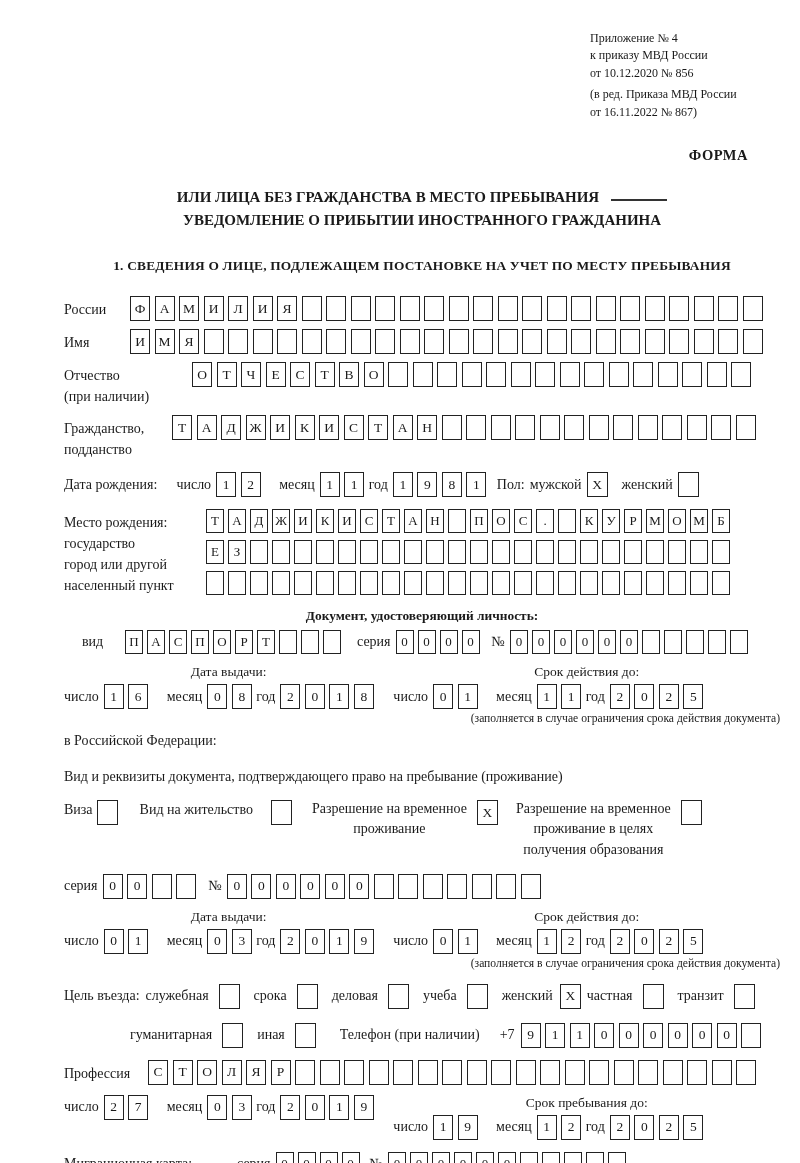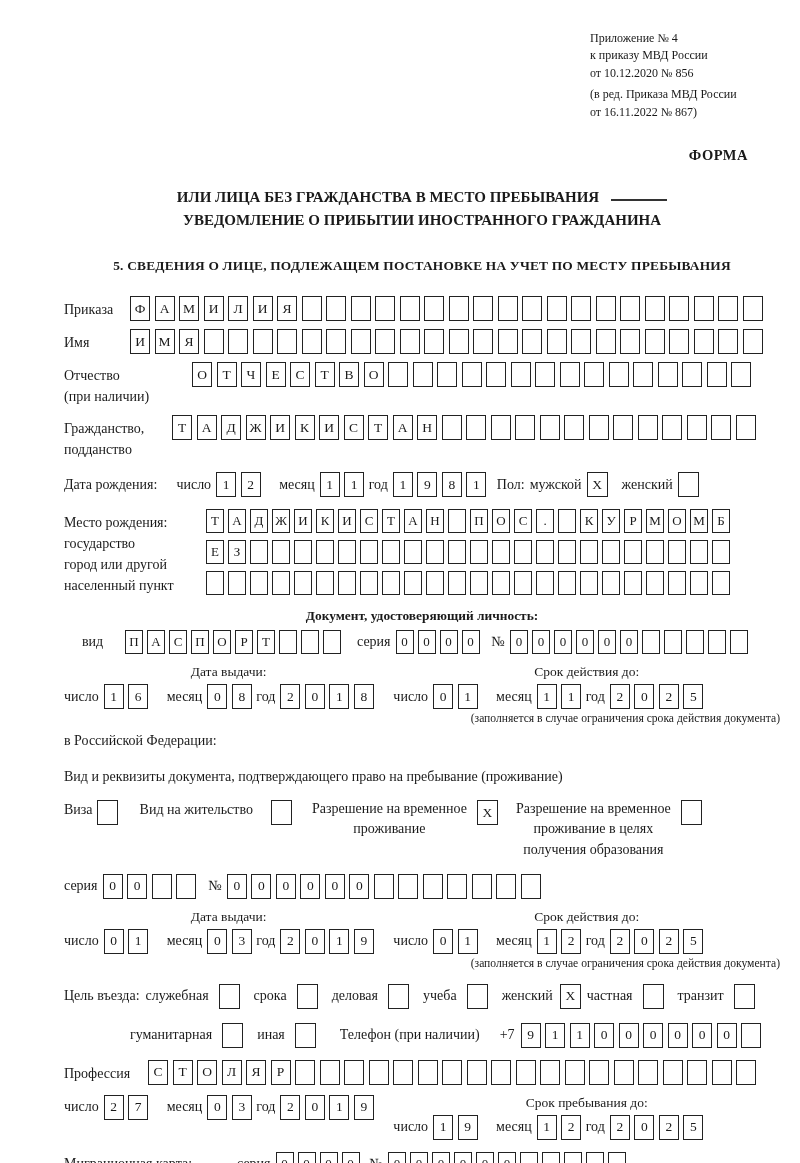--- a/index.html
+++ b/index.html
@@ -85,24 +85,24 @@
 от 10.12.2020 № 856</div>
   <div class="hdr-revision preline">(в ред. Приказа МВД России
 от 16.11.2022 № 867)</div>
   <div class="hdr-forma">ФОРМА</div>
 
   <div class="title">
     <div><span>ИЛИ ЛИЦА БЕЗ ГРАЖДАНСТВА В МЕСТО ПРЕБЫВАНИЯ</span><span class="title-underline"></span></div>
     <div>УВЕДОМЛЕНИЕ О ПРИБЫТИИ ИНОСТРАННОГО ГРАЖДАНИНА</div>
   </div>
 
-  <div class="sec-heading">5. СВЕДЕНИЯ О ЛИЦЕ, ПОДЛЕЖАЩЕМ ПОСТАНОВКЕ НА УЧЕТ ПО МЕСТУ ПРЕБЫВАНИЯ</div>
+  <div class="sec-heading">1. СВЕДЕНИЯ О ЛИЦЕ, ПОДЛЕЖАЩЕМ ПОСТАНОВКЕ НА УЧЕТ ПО МЕСТУ ПРЕБЫВАНИЯ</div>
 
   <div class="row" style="margin-top:22px;">
-    <div class="flabel w66">Приказа</div>
+    <div class="flabel w66">России</div>
     <div class="cells">
         <span class="cell">Ф</span>
         <span class="cell">А</span>
         <span class="cell">М</span>
         <span class="cell">И</span>
         <span class="cell">Л</span>
         <span class="cell">И</span>
         <span class="cell">Я</span>
         <span class="cell"></span>
         <span class="cell"></span>

